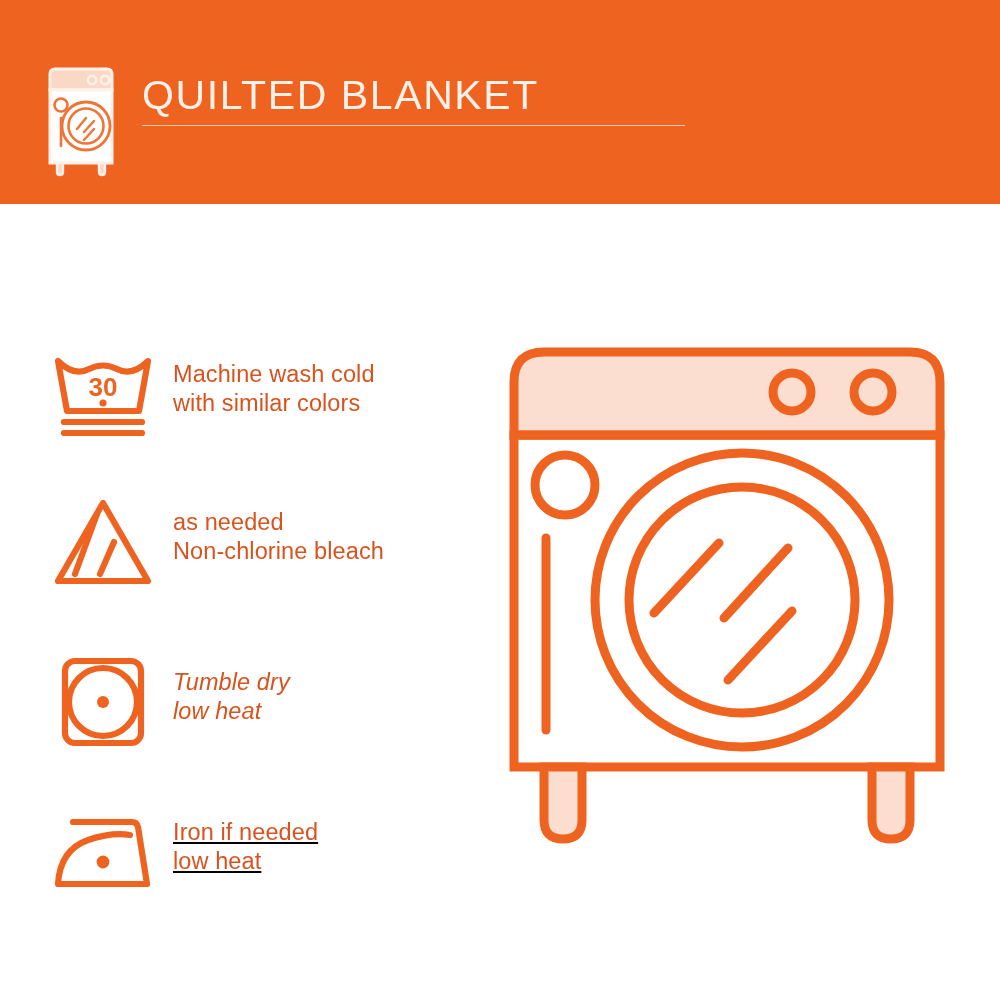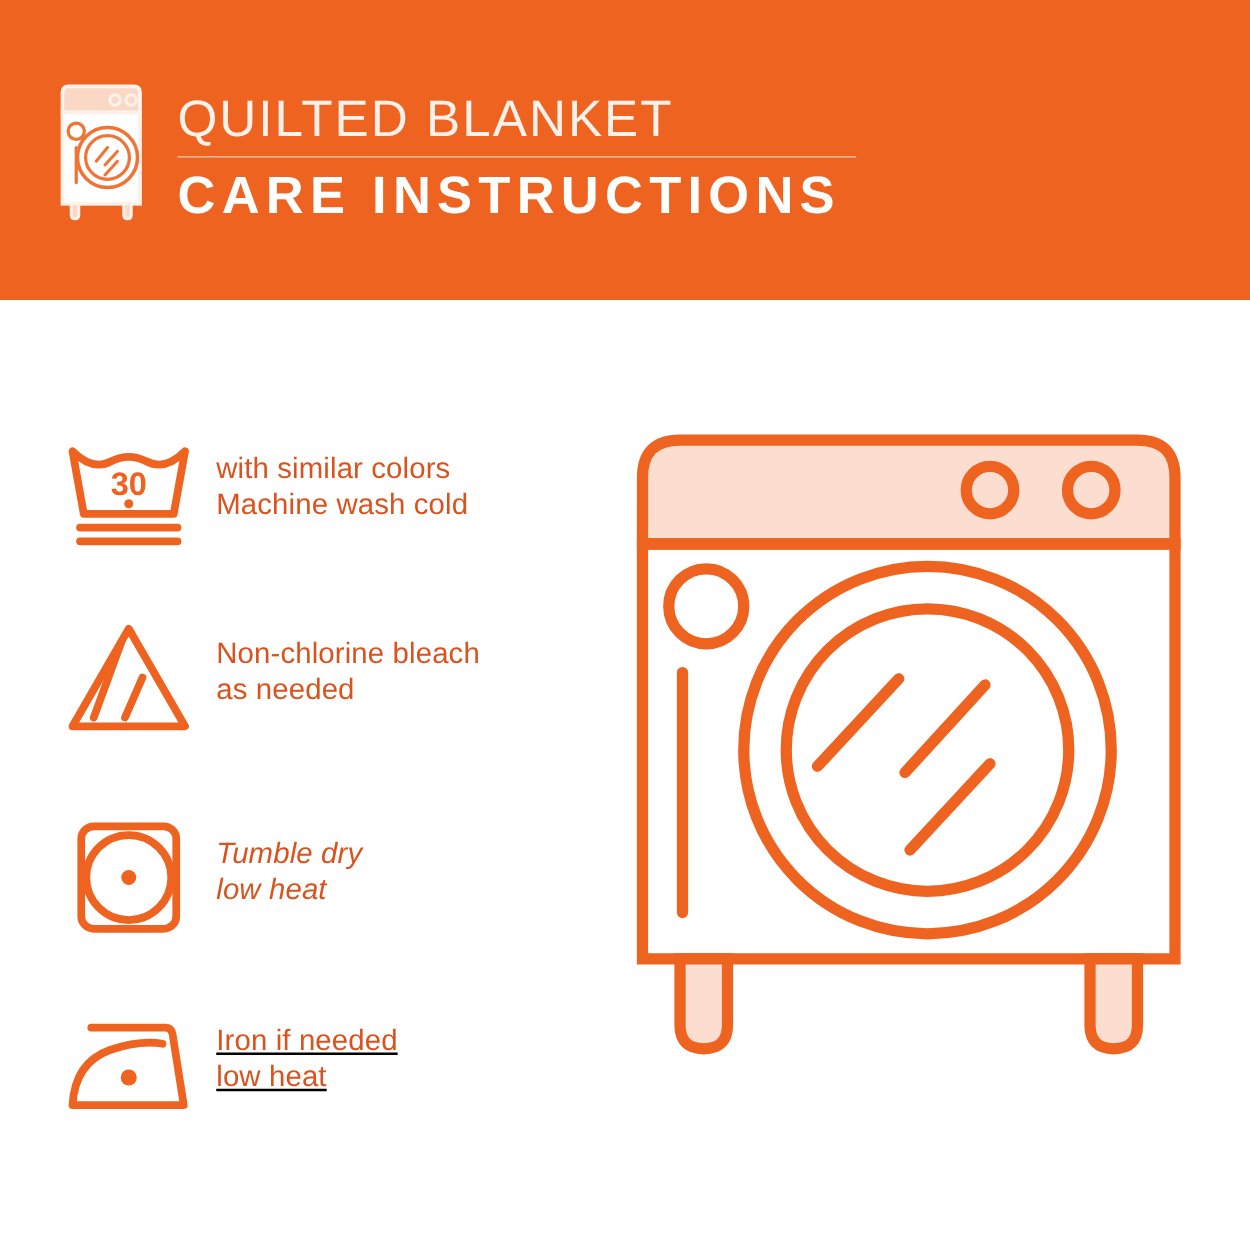--- a/index.html
+++ b/index.html
@@ -18,21 +18,21 @@
     background: #ffffff;
     overflow: hidden;
   }
 
   
   #header-band {
     position: absolute;
     left: 0;
     top: 0;
     width: 1000px;
-    height: 240px;
+    height: 204px;
     background: #ef6321;
   }
   #header-logo {
     position: absolute;
     left: 44px;
     top: 66px;
     width: 74px;
     height: 112px;
   }
   #header-text-block {
@@ -139,58 +139,57 @@
         <line x1="40" y1="74" x2="50" y2="63" stroke="#f07436" stroke-width="2.4" stroke-linecap="round"></line>
 
         <path d="M13 97 L13 106 Q13 109 16 109 Q19 109 19 106 L19 97 Z" fill="#f9d8c6" stroke="#fdf1ea" stroke-width="2.4"></path>
         <path d="M55 97 L55 106 Q55 109 58 109 Q61 109 61 106 L61 97 Z" fill="#f9d8c6" stroke="#fdf1ea" stroke-width="2.4"></path>
       </svg>
     </div>
 
     <div id="header-text-block">
       <div id="title-primary">QUILTED BLANKET</div>
       <div id="title-divider"></div>
-      <div id="title-secondary">CARE INSTRUCTIONS</div>
     </div>
 
   </div>
 
   <div id="care-list">
 
     <div class="care-row" id="care-row-0">
       <div class="care-icon">
         <svg viewBox="0 0 118 100" width="118" height="100" aria-hidden="true">
           <g fill="none" stroke="#ef6321" stroke-width="6.2" stroke-linecap="round" stroke-linejoin="round">
             <path d="M14 17 L23 67 L95 67 L104 17 Q88 33 73 25 Q59 18 45 25 Q30 33 14 17 Z"></path>
             <line x1="20" y1="78" x2="98" y2="78"></line>
             <line x1="20" y1="89" x2="98" y2="89"></line>
           </g>
           <text x="59" y="52" text-anchor="middle" font-family="'Liberation Sans', sans-serif" font-size="26" font-weight="700" fill="#ef6321">30</text>
           <circle cx="59" cy="59" r="3.6" fill="#ef6321"></circle>
         </svg>
       </div>
       <div class="care-label">
+        <div>Machine wash cold</div>
         <div>with similar colors</div>
-        <div>Machine wash cold</div>
       </div>
     </div>
 
     <div class="care-row" id="care-row-1">
       <div class="care-icon">
         <svg viewBox="0 0 118 100" width="118" height="100" aria-hidden="true">
           <g fill="none" stroke="#ef6321" stroke-width="6.2" stroke-linecap="round" stroke-linejoin="round">
             <path d="M59 11 L104 89 L14 89 Z"></path>
             <line x1="53" y1="22" x2="31" y2="82"></line>
             <line x1="70" y1="50" x2="56" y2="82"></line>
           </g>
         </svg>
       </div>
       <div class="care-label">
+        <div>as needed</div>
         <div>Non-chlorine bleach</div>
-        <div>as needed</div>
       </div>
     </div>
 
     <div class="care-row" id="care-row-2">
       <div class="care-icon">
         <svg viewBox="0 0 118 100" width="118" height="100" aria-hidden="true">
           <g fill="none" stroke="#ef6321" stroke-width="6.2" stroke-linejoin="round">
             <rect x="21" y="9" width="76" height="82" rx="10" ry="10"></rect>
             <circle cx="59" cy="50" r="34"></circle>
           </g>

